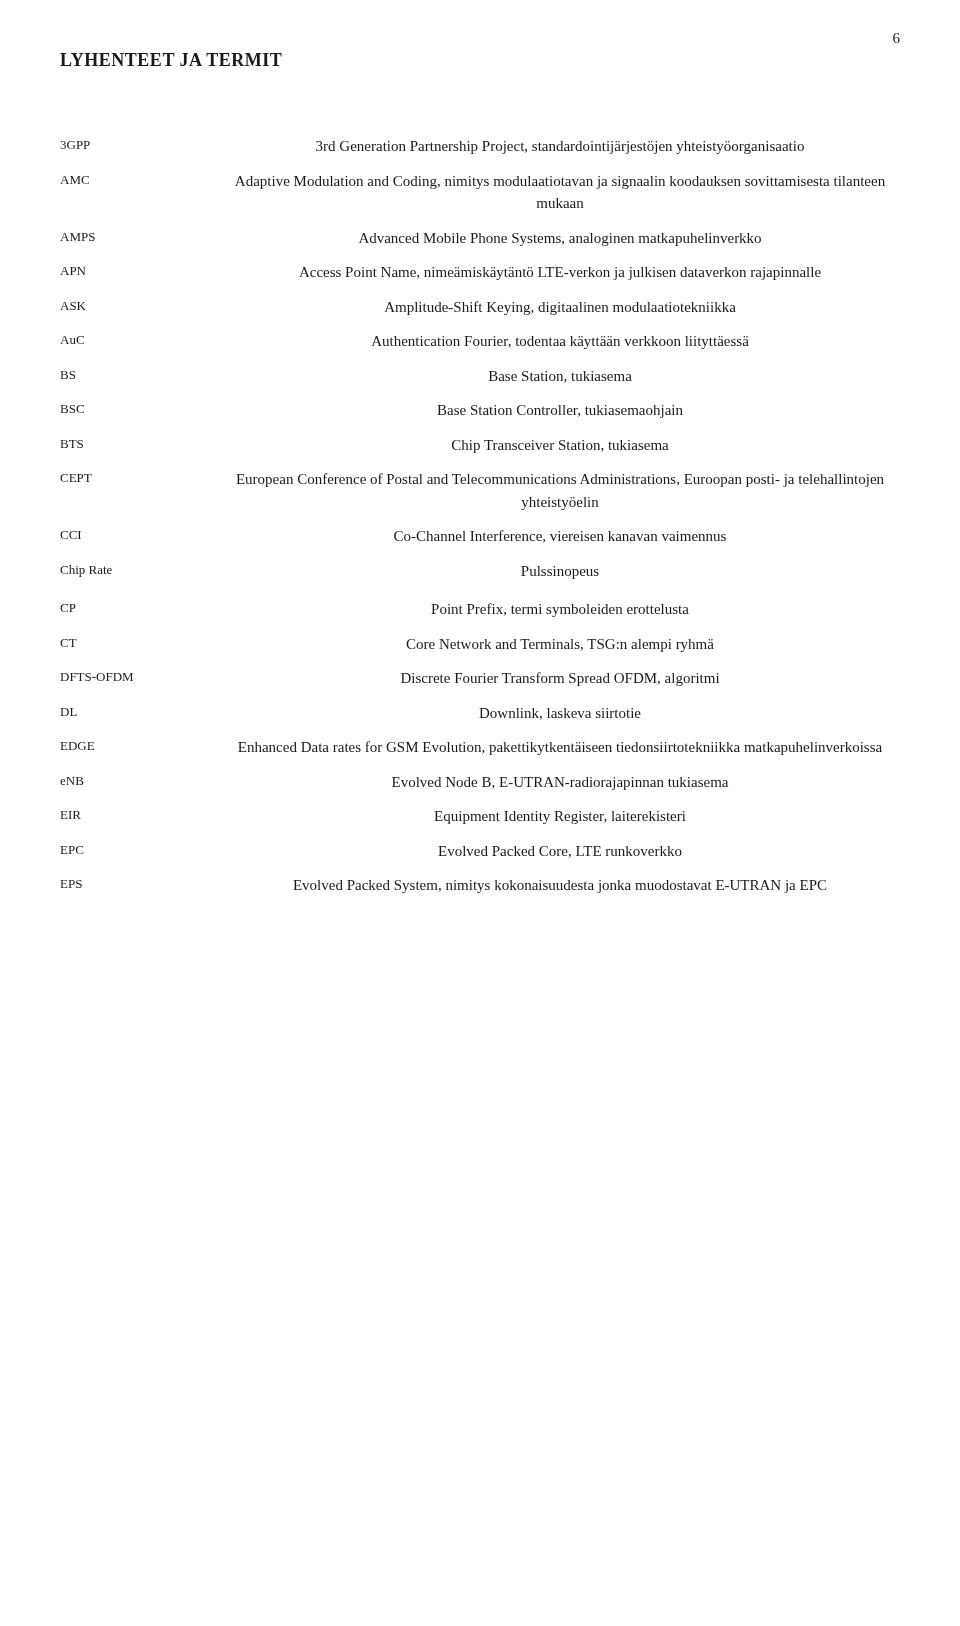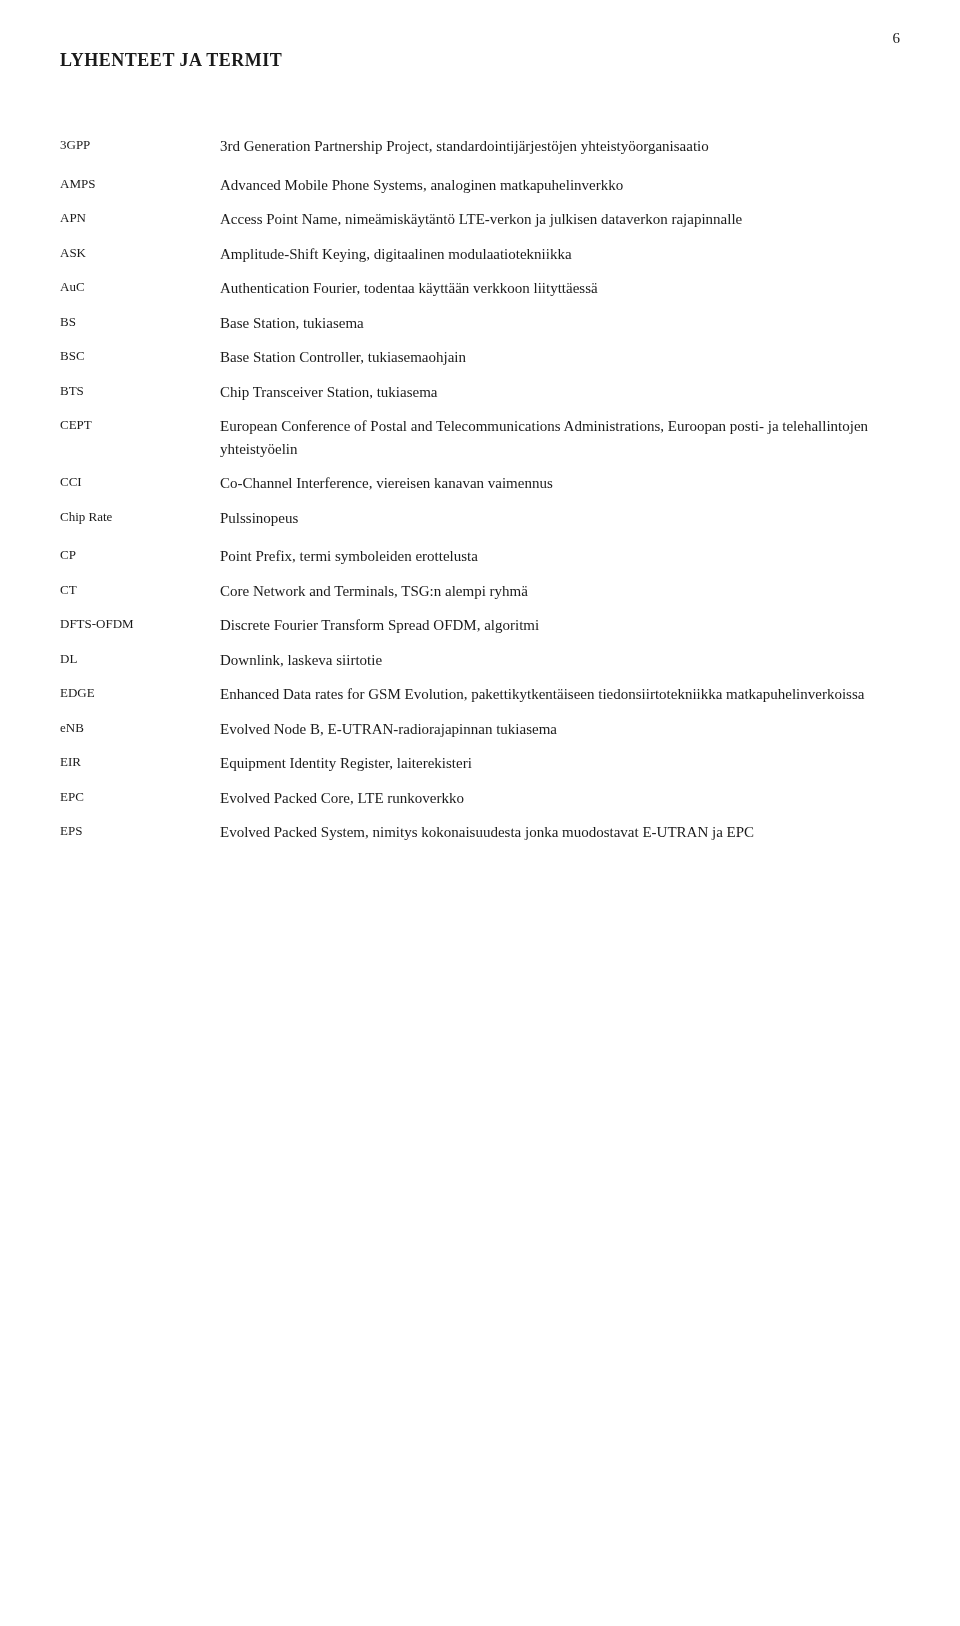--- a/index.html
+++ b/index.html
@@ -55,20 +55,21 @@
       font-size: 13px;
       font-weight: normal;
       padding-right: 20px;
       vertical-align: top;
     }
 
     .def-col {
       font-size: 15px;
       line-height: 1.6;
       vertical-align: top;
+      text-align: center;
     }
 
     .spacer-row td {
       padding-top: 2px;
       padding-bottom: 2px;
     }
   </style>
 </head>
 <body>
 
@@ -78,20 +79,24 @@
 
 <table class="glossary-table">
   <tbody id="glossary-body">
   <tr>
         <td class="term-col">3GPP</td>
         <td class="def-col">3rd Generation Partnership Project, standardointijärjestöjen yhteistyöorganisaatio</td>
       </tr>
       <tr class="spacer-row">
         <td colspan="2" style="height: 4px;"></td>
       </tr>
+      <tr>
+        <td class="term-col">AMC</td>
+        <td class="def-col">Adaptive Modulation and Coding, nimitys modulaatiotavan ja signaalin koodauksen sovittamisesta tilanteen mukaan</td>
+      </tr>
       <tr class="spacer-row">
         <td colspan="2" style="height: 4px;"></td>
       </tr>
       <tr>
         <td class="term-col">AMPS</td>
         <td class="def-col">Advanced Mobile Phone Systems, analoginen matkapuhelinverkko</td>
       </tr>
       <tr class="spacer-row">
         <td colspan="2" style="height: 4px;"></td>
       </tr>

